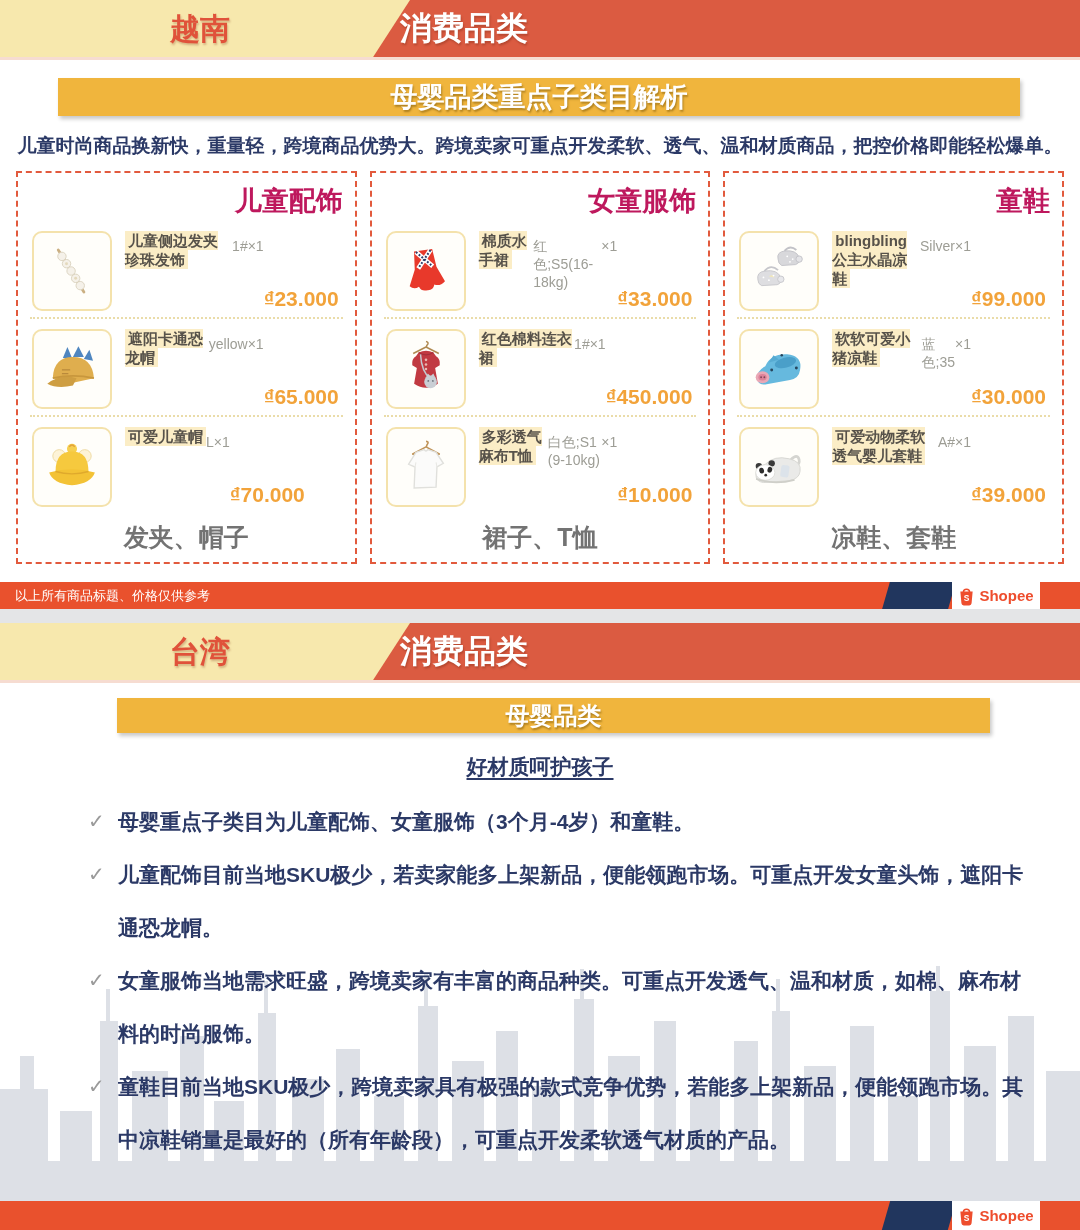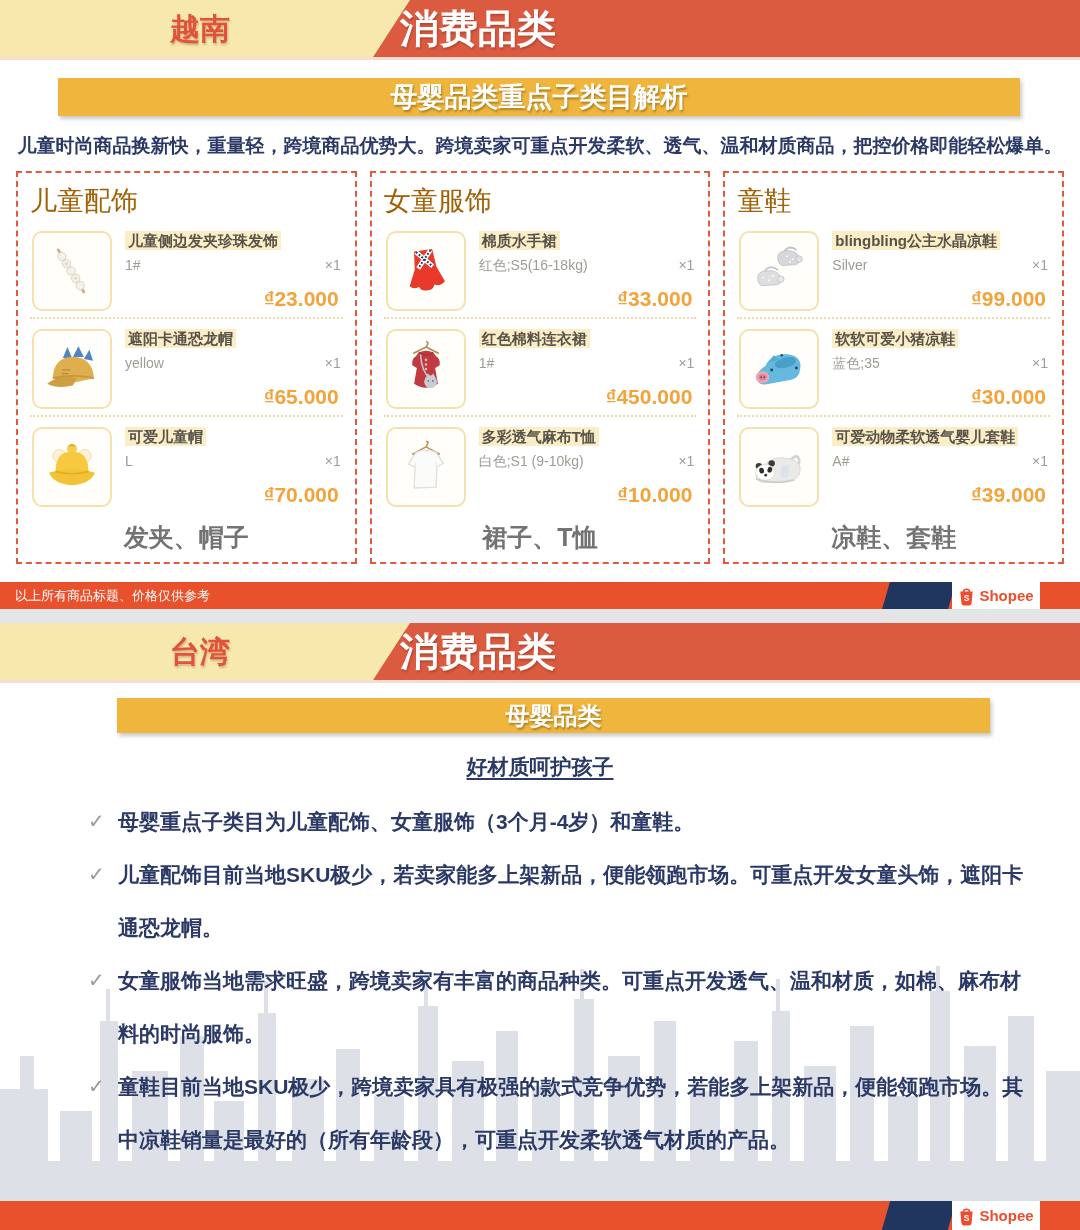--- a/index.html
+++ b/index.html
@@ -7,39 +7,39 @@
   body { font-family:"Liberation Sans","DejaVu Sans",sans-serif; background:#ffffff; }
   .page { position:relative; width:1080px; height:1230px; background:#ffffff; overflow:hidden; }
 
   
   .sec-header { position:relative; height:60px; background:#DB5B41; border-bottom:3px solid #F6DCD1; }
   .wedge { position:absolute; top:0; left:0; width:410px; height:100%; background:#F7E8AD;
            clip-path:polygon(0 0,100% 0,91% 100%,0 100%); }
   .region { position:absolute; left:200px; top:50%; transform:translate(-50%,-50%);
             font-size:30px; font-weight:bold; color:#E0523A; text-shadow:1px 2px 2px rgba(120,40,10,0.25); }
   .cat { position:absolute; left:400px; top:50%; transform:translateY(-50%);
-         font-size:39px; font-weight:bold; color:#ffffff; text-shadow:1px 2px 2px rgba(100,30,10,0.3); }
+         font-size:32px; font-weight:bold; color:#ffffff; text-shadow:1px 2px 2px rgba(100,30,10,0.3); }
 
   
   .banner { background:#F0B53D; color:#ffffff; font-weight:bold; text-align:center;
             box-shadow:2px 3px 4px rgba(0,0,0,0.22); text-shadow:1px 2px 2px rgba(110,75,0,0.5); }
   .banner-vn { margin:18px 0 16px 58px; width:962px; height:38px; line-height:38px; font-size:27px; }
   .banner-tw { margin:15px 0 8px 117px; width:873px; height:35px; line-height:35px; font-size:24px; }
 
   .intro { margin-top:17px; text-align:center; font-size:19px; font-weight:700; color:#2B3966; }
 
   
   .columns { display:flex; gap:13px; margin:12px 16px 0; height:393px; }
   .col { flex:1; border:2px dashed #E25A3D; padding:4px 12px 8px; display:flex; flex-direction:column; background:#ffffff; }
-  .col-title { font-size:27px; font-weight:normal; color:#a16207; text-align:left; margin:6px 0 2px; }
+  .col-title { font-size:27px; font-weight:bold; color:#be185d; text-align:right; margin:6px 0 2px; }
   .product { display:flex; gap:13px; padding:10px 2px 6px; flex:1; }
   .product + .product { border-top:2px dotted #EADCA9; }
   .p-img { width:80px; height:80px; flex-shrink:0; border:2px solid #F4E2AC; border-radius:10px;
            background:#FFFEFA; display:flex; align-items:center; justify-content:center; }
-  .p-body { flex:1; display:flex; flex-direction:column; min-width:0;justify-content:space-between; }
+  .p-body { flex:1; display:flex; flex-direction:row; min-width:0; }
   .p-title { font-size:15px; line-height:19px; }
   .p-title span { background:#FBEDC6; color:#57524A; font-weight:600; padding:1px 3px; }
   .p-meta { display:flex; justify-content:space-between; color:#9D9D95; font-size:14px; margin-top:7px; }
   .p-price { margin-top:auto; text-align:right; color:#F2A33A; font-weight:bold; font-size:21px; padding-right:2px; }
   .col-footer { text-align:center; color:#737373; font-size:25px; font-weight:bold; padding:8px 0 2px; }
 
   
   .brand-bar { position:relative; background:#E9512D; }
   .note-bar { margin-top:18px; height:27px; }
   .bottom-bar { position:absolute; left:0; bottom:0; width:1080px; height:29px; z-index:3; }

